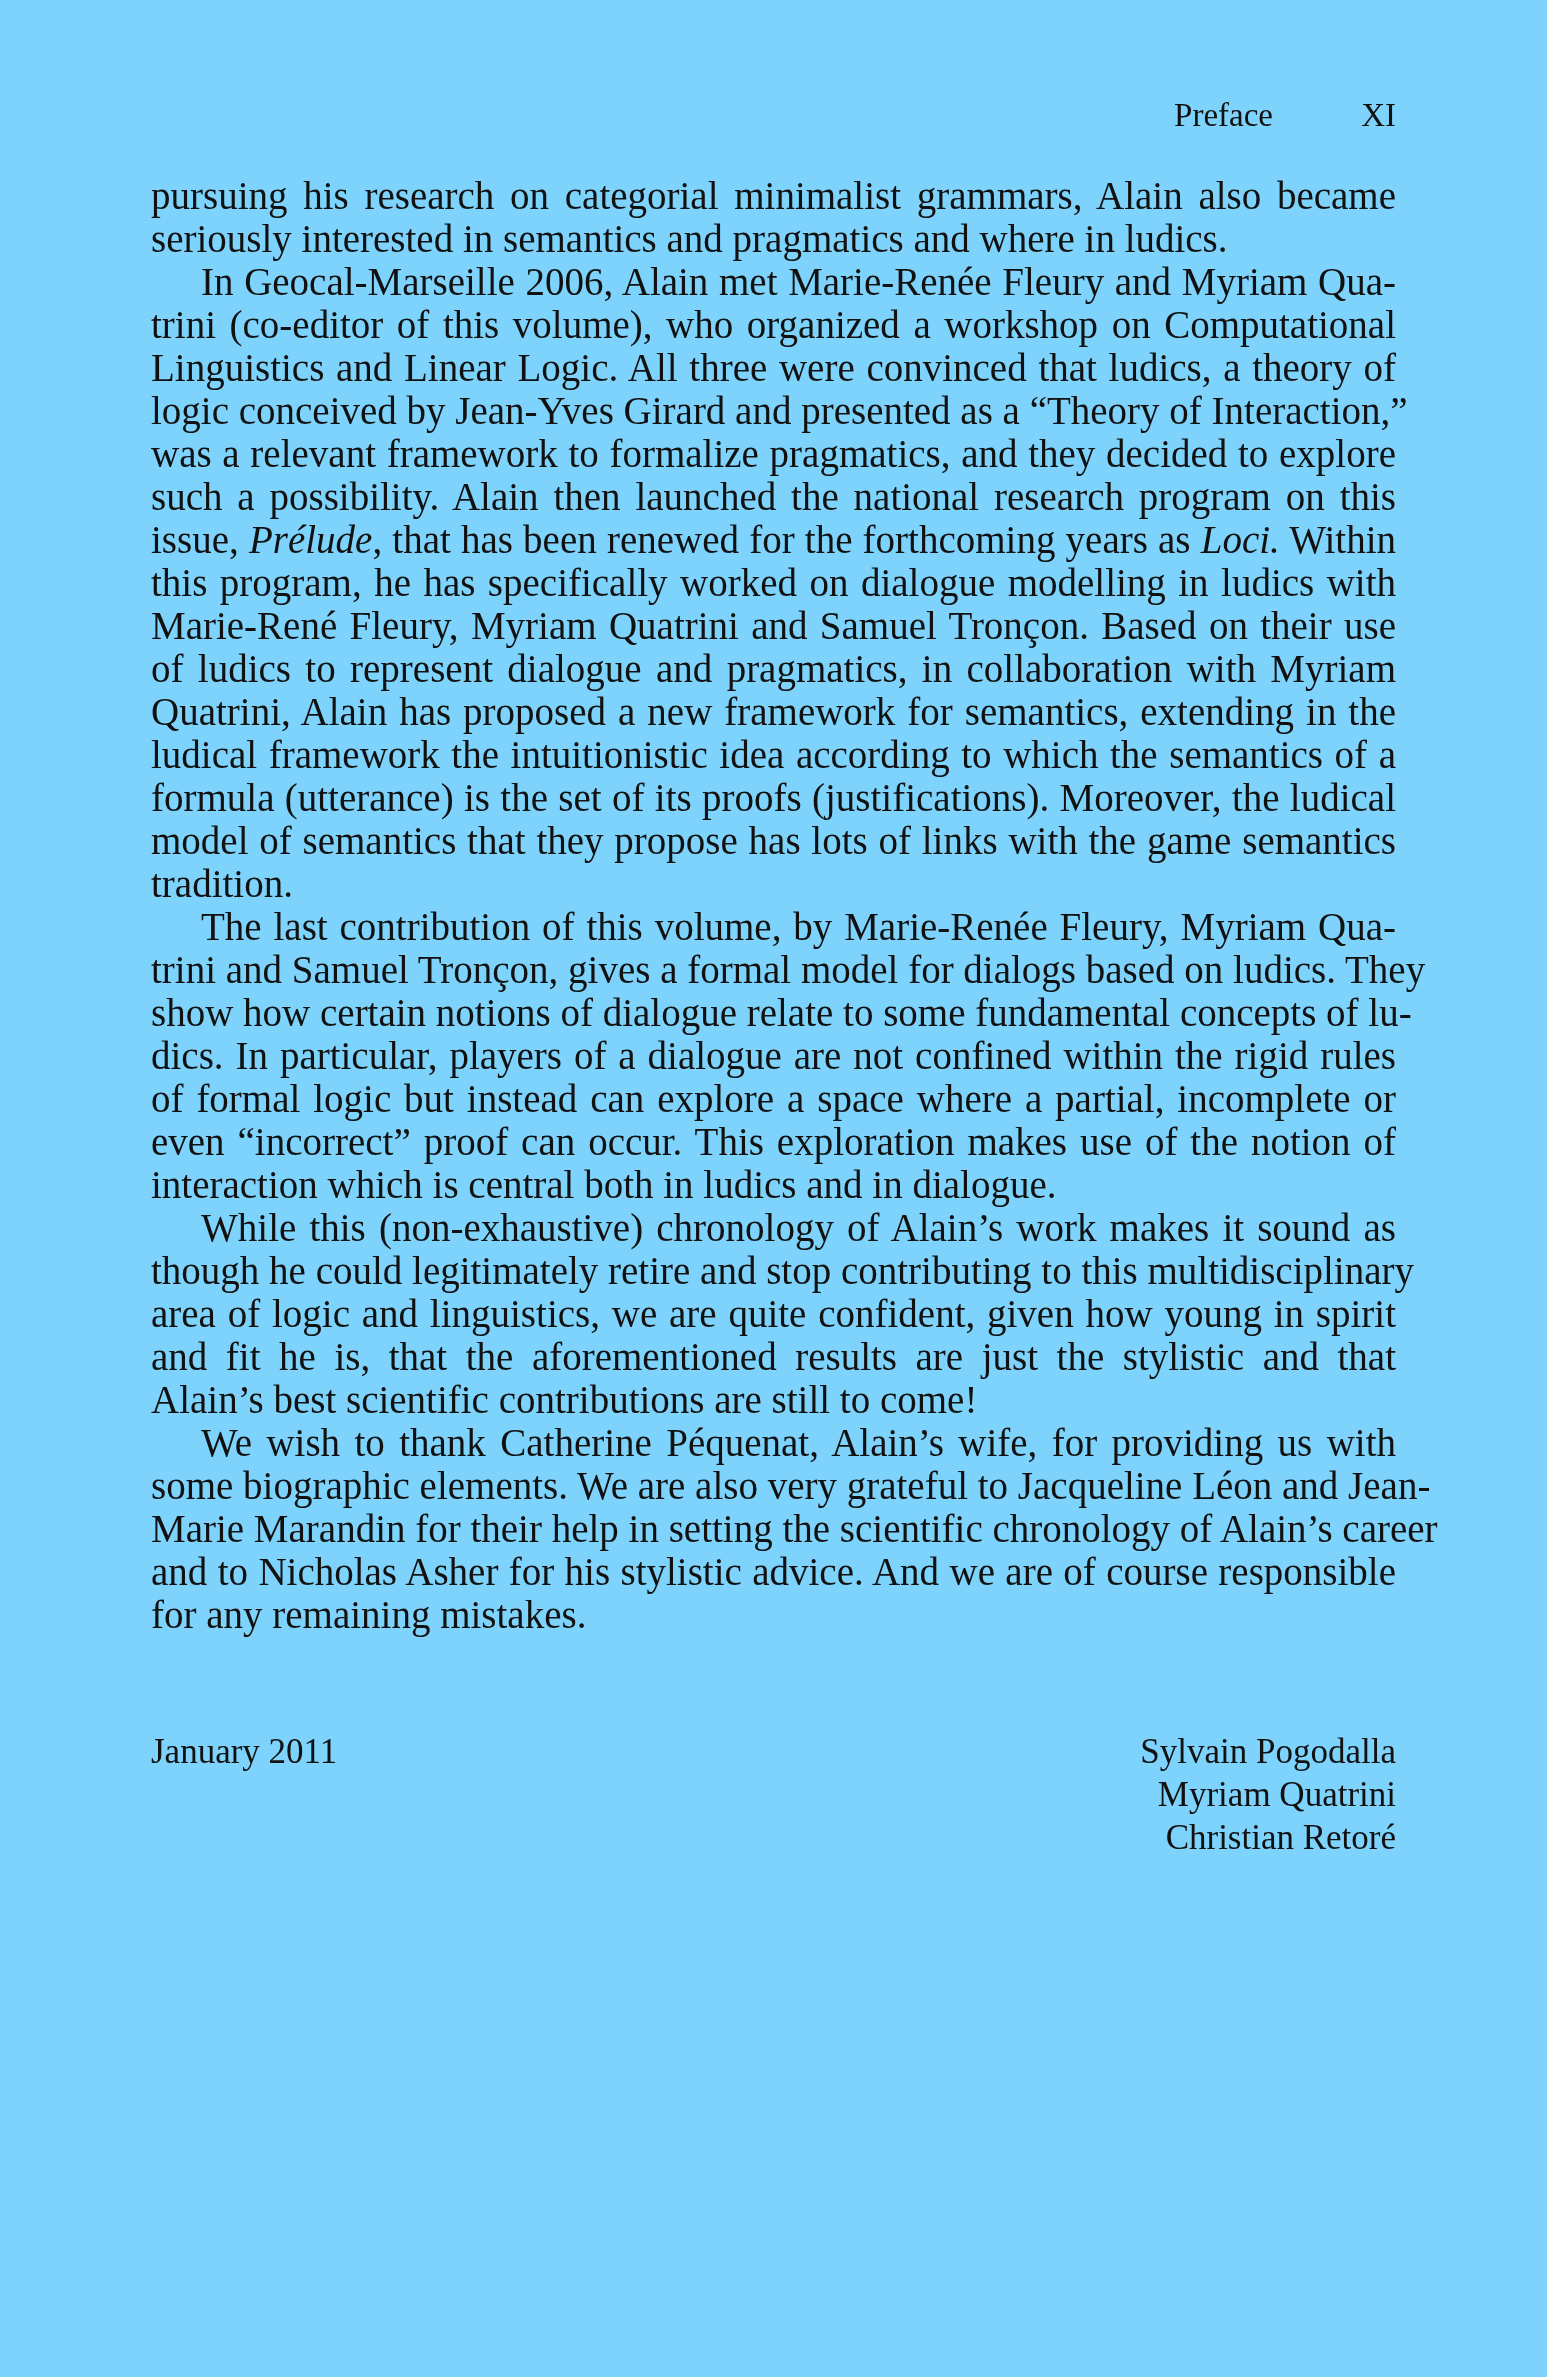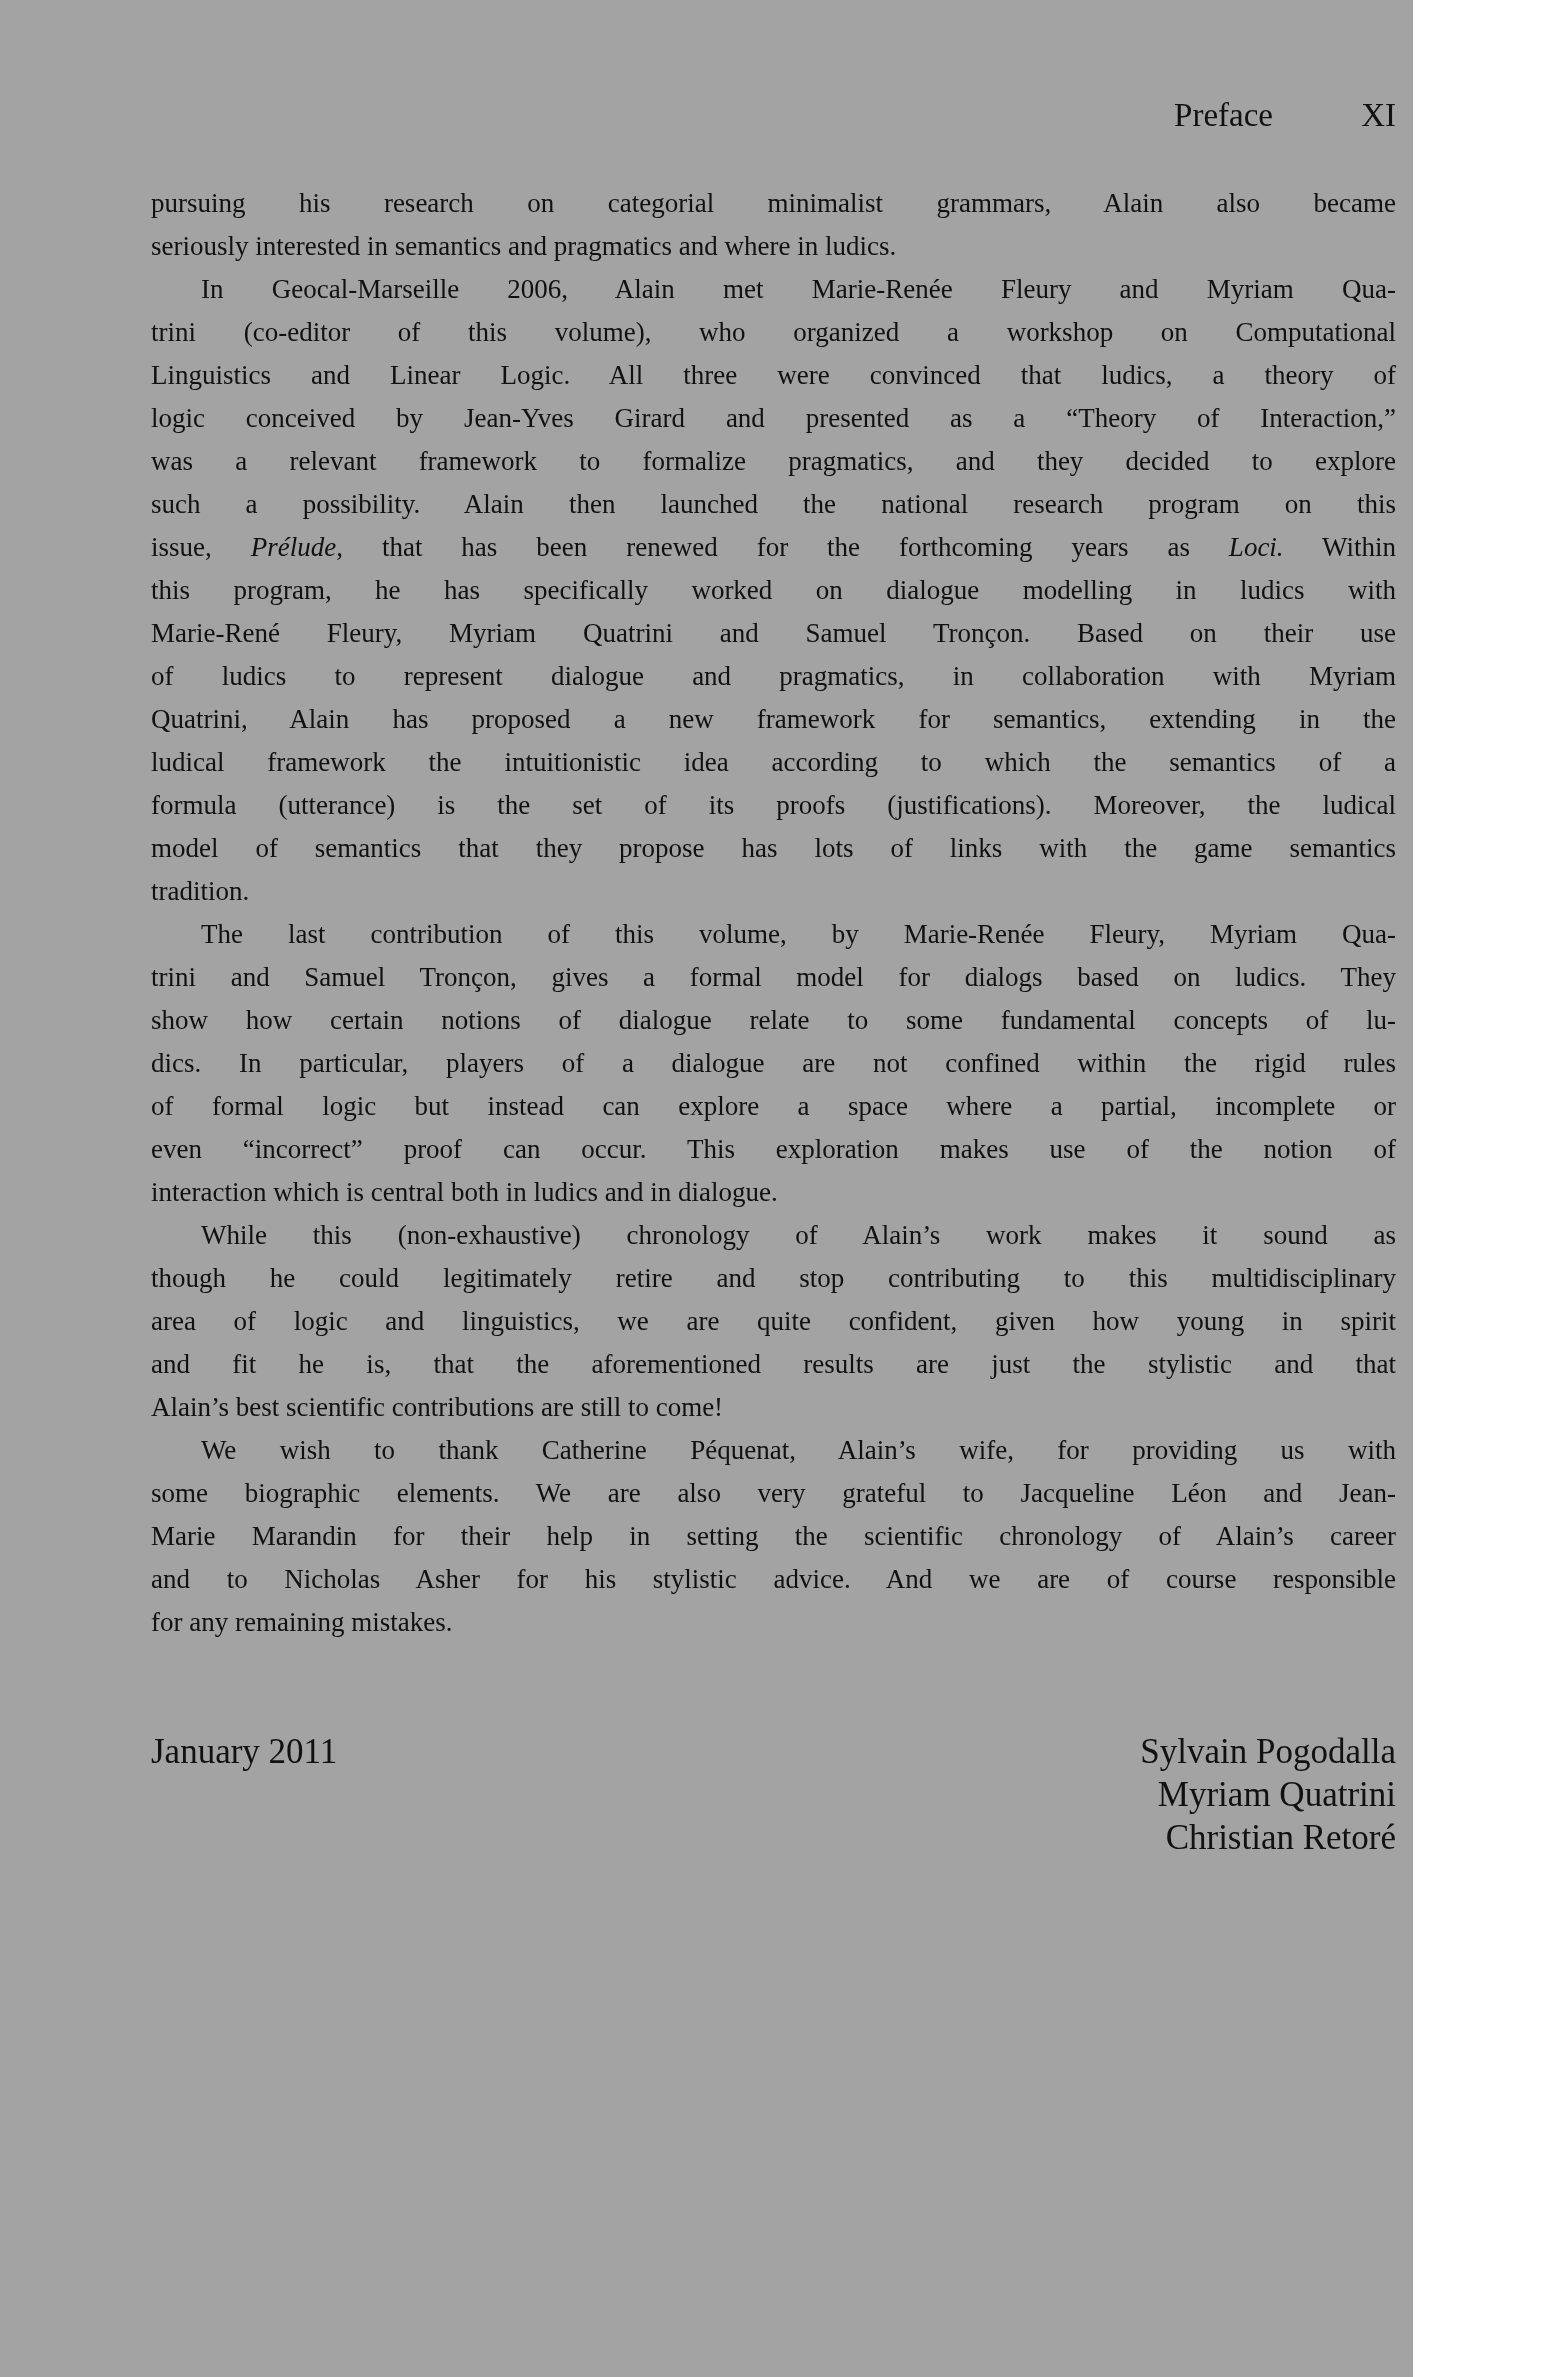--- a/index.html
+++ b/index.html
@@ -11,23 +11,23 @@
       width: 1547px;
       height: 2377px;
       position: relative;
       overflow: hidden;
       font-family: "Liberation Serif", "DejaVu Serif", serif;
       color: #111111;
     }
     .page {
       position: absolute;
       left: 0; top: 0;
-      width: 1413px;
+      width: 1547px;
       height: 2377px;
-      background: #a3a3a3;
+      background: #7dd3fc;
     }
     .running-head {
       position: absolute;
       top: 95px;
       left: 151px;
       width: 1245px;
       height: 40px;
       font-size: 33px;
       line-height: 40px;
     }
@@ -38,23 +38,23 @@
     }
     .running-head .folio {
       position: absolute;
       right: 0;
       top: 0;
       margin-left: 43px;
     }
     .body-text {
       position: absolute;
       left: 151px;
-      top: 182px;
+      top: 174px;
       width: 1245px;
-      font-size: 27px;
+      font-size: 39px;
       line-height: 43px;
     }
     .line {
       display: block;
       height: 43px;
       white-space: nowrap;
       text-align: justify;
       text-align-last: justify;
       overflow: visible;
     }

